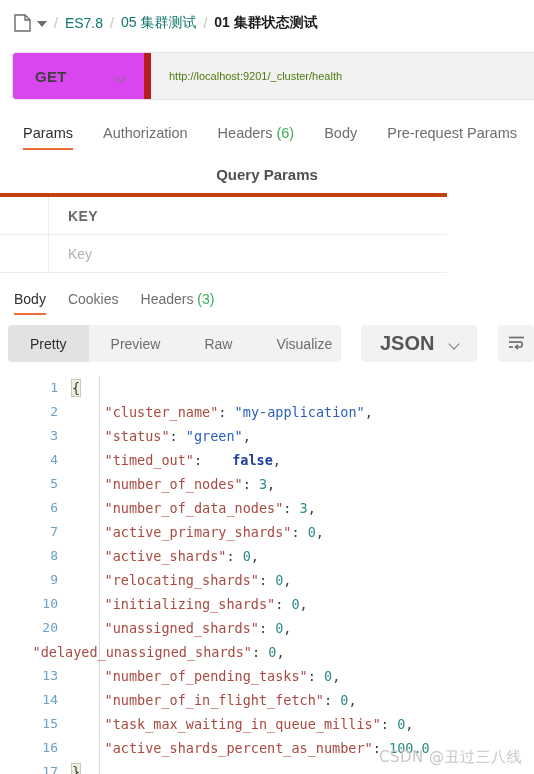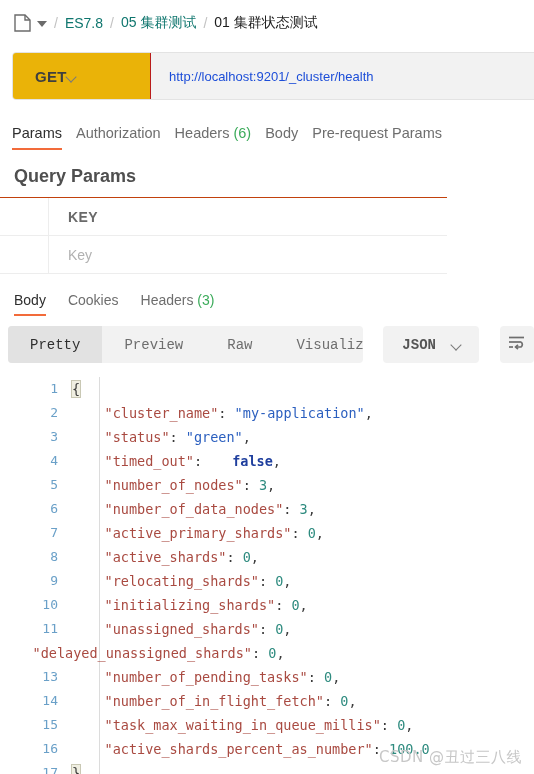--- a/index.html
+++ b/index.html
@@ -23,65 +23,65 @@
   .collection-icon svg { display: block; }
   .caret-down {
     width: 0; height: 0; margin-left: 6px; margin-top: 1px;
     border-left: 5px solid transparent;
     border-right: 5px solid transparent;
     border-top: 6px solid #6b6b6b;
     flex: 0 0 auto;
   }
   .bc-sep { color: #c2c2c2; font-size: 14px; margin: 0 7px; flex: 0 0 auto; }
   .bc-item { color: #0f766e; font-size: 14px; white-space: nowrap; flex: 0 0 auto; }
-  .bc-item.current { color: #1c1c1c; font-weight: normal; }
+  .bc-item.current { color: #1c1c1c; font-weight: bold; }
 
   
   .url-row {
     margin: 6px 12px 0 12px;
     height: 48px;
     display: flex;
     border: 1px solid #e3e3e3;
     border-radius: 4px;
     background: #f2f2f2;
     overflow: hidden;
     width: 534px;
   }
   .method-box {
     width: 138px;
-    display: flex; align-items: center; justify-content: flex-start;
+    display: flex; align-items: center; justify-content: space-between;
     padding: 0 16px 0 22px;
-    border-right: 1px solid #b91c1c;
-    background: #eab308;
+    border-right: 7px solid #b91c1c;
+    background: #d946ef;
     flex: 0 0 auto;
   }
   .method-label { font-size: 15px; font-weight: bold; color: #3f3f3f; letter-spacing: .3px; }
   .chev { width: 11px; height: 7px; position: relative; }
   .chev::before {
     content: ""; position: absolute; left: 0; top: 0;
     width: 7px; height: 7px;
     border-right: 1.6px solid #7a7a7a;
     border-bottom: 1.6px solid #7a7a7a;
     transform: rotate(45deg);
   }
   .url-box {
     flex: 1 1 auto;
     display: flex; align-items: center;
     padding-left: 18px;
     background: #f2f2f2;
   }
-  .url-text { font-size: 13px; color: #1d4ed8; white-space: nowrap; }
+  .url-text { font-size: 11px; color: #4d7c0f; white-space: nowrap; }
 
   
   .req-tabs {
     margin-top: 16px;
-    padding: 0 12px;
+    padding: 0 23px;
     display: flex;
     align-items: flex-end;
-    gap: 14px;
+    gap: 30px;
     height: 34px;
     position: relative;
   }
   .req-tab {
     font-size: 14.5px;
     color: #6e6e6e;
     white-space: nowrap;
     padding-bottom: 9px;
     position: relative;
   }
@@ -89,23 +89,23 @@
   .req-tab.active::after {
     content: "";
     position: absolute; left: 0; right: 0; bottom: 0;
     height: 2.5px; background: #f26b3a;
   }
   .count-green { color: #3bab5a; }
 
   
   .section-title {
     padding: 16px 14px 10px 14px;
-    font-size: 18px; font-weight: bold; color: #4f4f4f;
-  }
-  .params-table { width: 447px; border-top: 1px solid #c2410c; }
+    font-size: 15px; font-weight: bold; color: #4f4f4f; text-align: center;
+  }
+  .params-table { width: 447px; border-top: 4px solid #c2410c; }
   .params-row { display: flex; height: 38px; border-bottom: 1px solid #ededed; }
   .params-check { width: 49px; border-right: 1px solid #ededed; flex: 0 0 auto; }
   .params-key {
     flex: 1 1 auto; display: flex; align-items: center;
     padding-left: 19px; font-size: 14px;
   }
   .params-key.head { font-weight: bold; color: #6a6a6a; letter-spacing: .4px; }
   .params-key.ph { color: #b1b1b1; }
 
   
@@ -120,36 +120,36 @@
   }
   .resp-tab.active { color: #2e2e2e; }
   .resp-tab.active::after {
     content: ""; position: absolute; left: 0; right: 0; bottom: 0;
     height: 2.5px; background: #f26b3a;
   }
 
   
   .fmt-bar {
     display: flex; align-items: center;
-    padding: 10px 0 0 8px; gap: 8px; font-family: Liberation Mono, monospace;
+    padding: 10px 0 0 8px; gap: 8px;
   }
   .seg-group {
     display: flex; background: #f2f2f2; border-radius: 4px; overflow: hidden;
     height: 37px;
   }
   .seg {
     display: flex; align-items: center; padding: 0 22px;
     font-size: 14px; color: #6e6e6e; white-space: nowrap;
   }
   .seg.active { background: #e2e2e2; color: #2e2e2e; }
   .json-select {
     display: flex; align-items: center; gap: 16px;
     height: 37px; padding: 0 16px 0 19px;
     background: #f2f2f2; border-radius: 4px;
-    font-size: 14px; color: #555; font-weight: bold;
+    font-size: 20px; color: #555; font-weight: bold;
     margin-left: 12px;
   }
   .wrap-btn {
     width: 37px; height: 37px; background: #f2f2f2; border-radius: 4px;
     display: flex; align-items: center; justify-content: center;
     margin-left: 13px;
   }
 
   
   .json-view {
@@ -338,21 +338,21 @@
       <span class="ln">9</span>
       <span class="code">    <span class="k">"relocating_shards"</span><span class="p">: </span><span class="n">0</span><span class="p">,</span></span>
     </div>
 
   <div class="json-line">
       <span class="ln">10</span>
       <span class="code">    <span class="k">"initializing_shards"</span><span class="p">: </span><span class="n">0</span><span class="p">,</span></span>
     </div>
 
   <div class="json-line">
-      <span class="ln">11</span>
+      <span class="ln">20</span>
       <span class="code">    <span class="k">"unassigned_shards"</span><span class="p">: </span><span class="n">0</span><span class="p">,</span></span>
     </div>
 
   <div class="json-line">
       <span class="code">    <span class="k">"delayed_unassigned_shards"</span><span class="p">: </span><span class="n">0</span><span class="p">,</span></span>
     </div>
 
   <div class="json-line">
       <span class="ln">13</span>
       <span class="code">    <span class="k">"number_of_pending_tasks"</span><span class="p">: </span><span class="n">0</span><span class="p">,</span></span>

